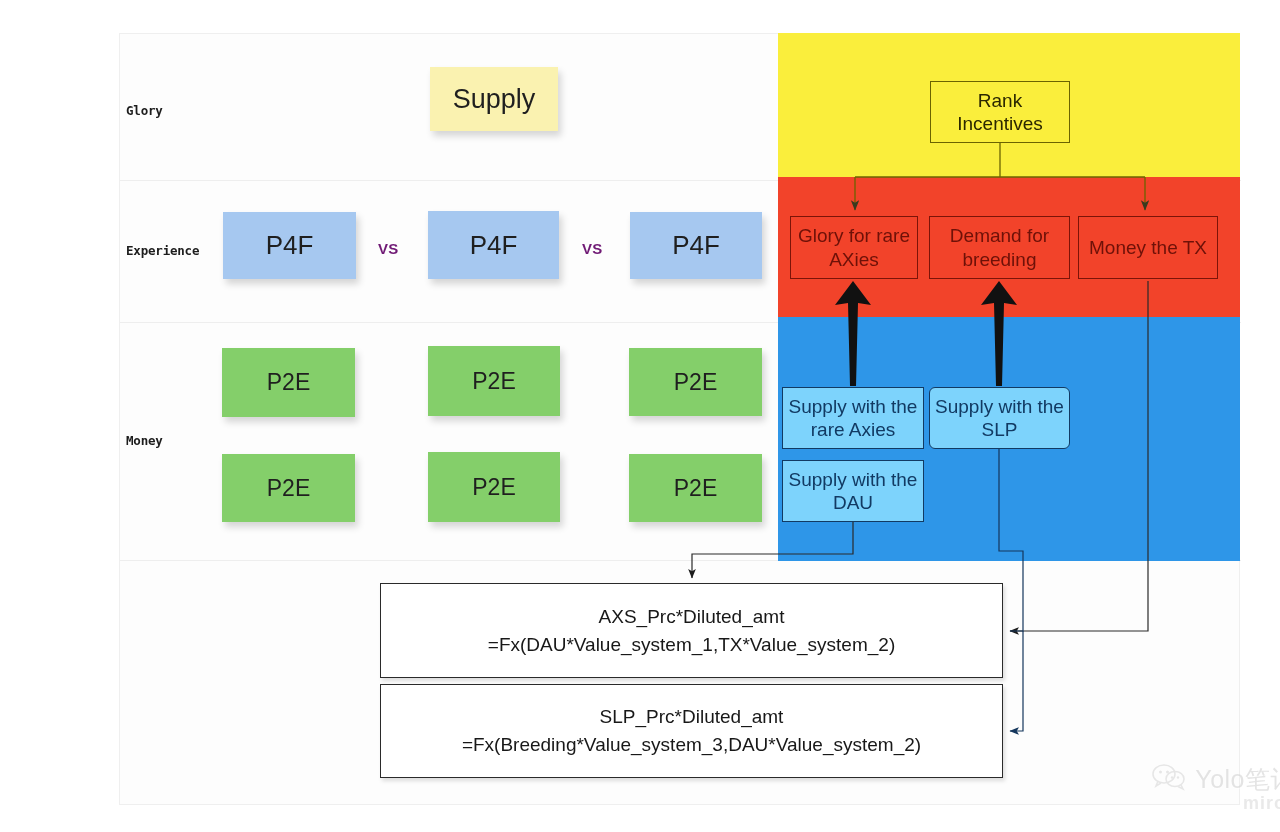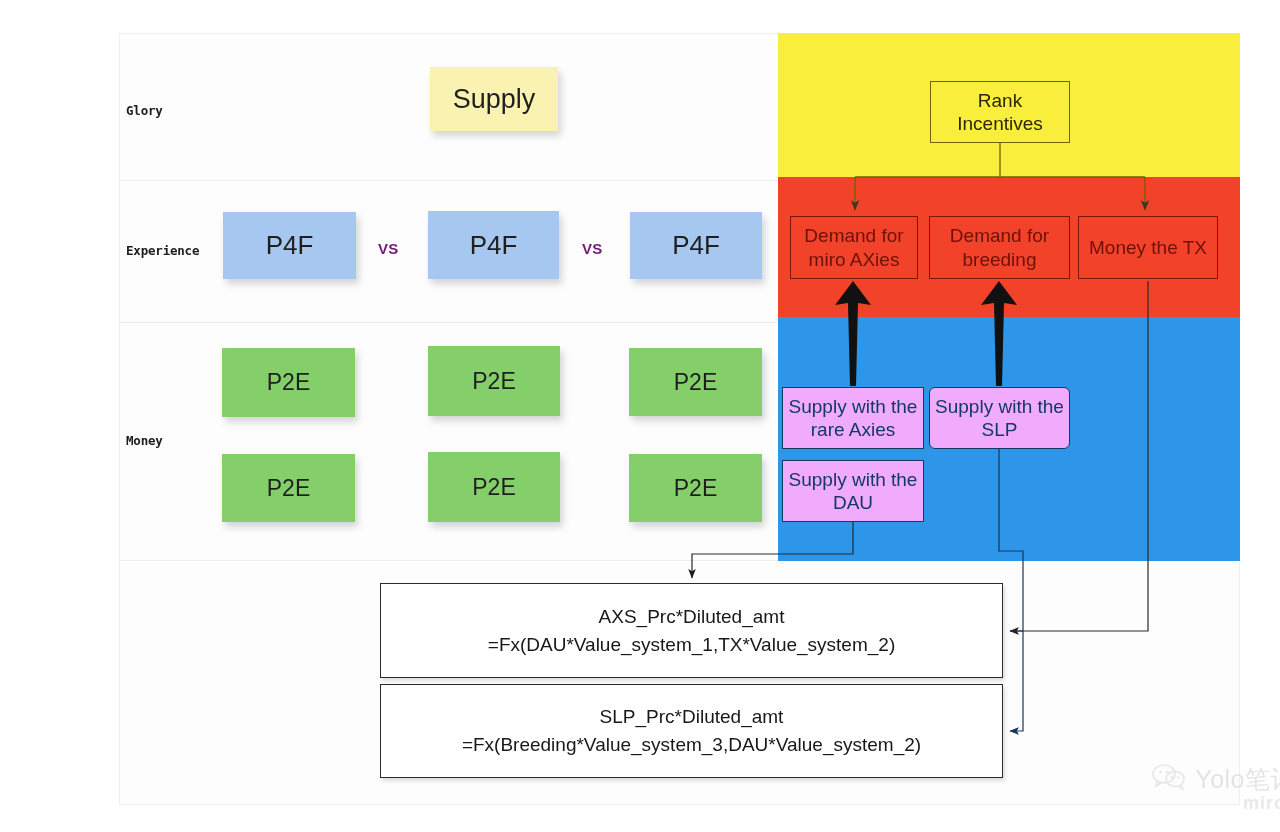--- a/index.html
+++ b/index.html
@@ -75,21 +75,21 @@
     box-sizing: border-box;
     display: flex;
     align-items: center;
     justify-content: center;
     text-align: center;
     line-height: 1.22;
     font-size: 19px;
   }
   .obox.on-yellow { border: 1.4px solid #6b6300; color: #2b2700; background: #faee3c; }
   .obox.on-red    { border: 1.6px solid #7c1408; color: #6e1108; background: #f2432a; }
-  .obox.on-blue   { border: 1.8px solid #123a63; color: #123a63; background: #f0abfc; }
+  .obox.on-blue   { border: 1.8px solid #123a63; color: #123a63; background: #7dd3fc; }
 
   .fbox {
     position: absolute;
     box-sizing: border-box;
     border: 1.8px solid #2a2a2a;
     background: #ffffff;
     display: flex;
     align-items: center;
     justify-content: center;
     text-align: center;
@@ -186,21 +186,21 @@
   <div class="sticky green" style="left:629px; top:454px; width:133px; height:68px;">
     <span class="txt">P2E</span>
   </div>
 
   <div class="obox on-yellow" style="left:930px; top:81px; width:140px; height:62px;">
     <span style="white-space:pre-line;">Rank
 Incentives</span>
   </div>
 
   <div class="obox on-red" style="left:790px; top:216px; width:128px; height:63px;">
-    <span>Demand for miro AXies</span>
+    <span>Glory for rare AXies</span>
   </div>
   <div class="obox on-red" style="left:929px; top:216px; width:141px; height:63px;">
     <span>Demand for breeding</span>
   </div>
   <div class="obox on-red" style="left:1078px; top:216px; width:140px; height:63px;">
     <span>Money the TX</span>
   </div>
 
   <div class="obox on-blue" style="left:782px; top:387px; width:142px; height:62px;">
     <span>Supply with the rare Axies</span>

